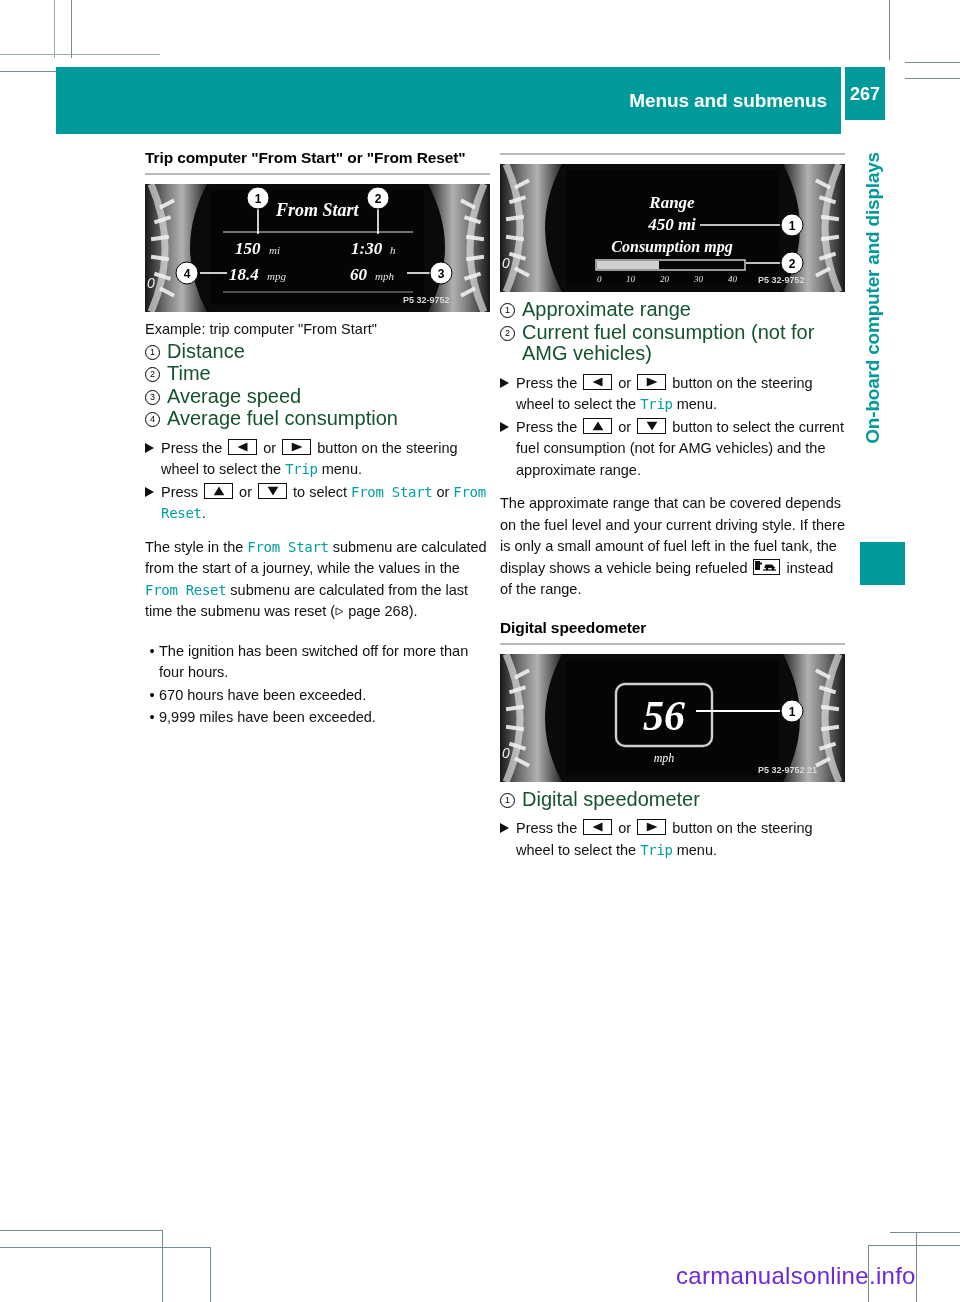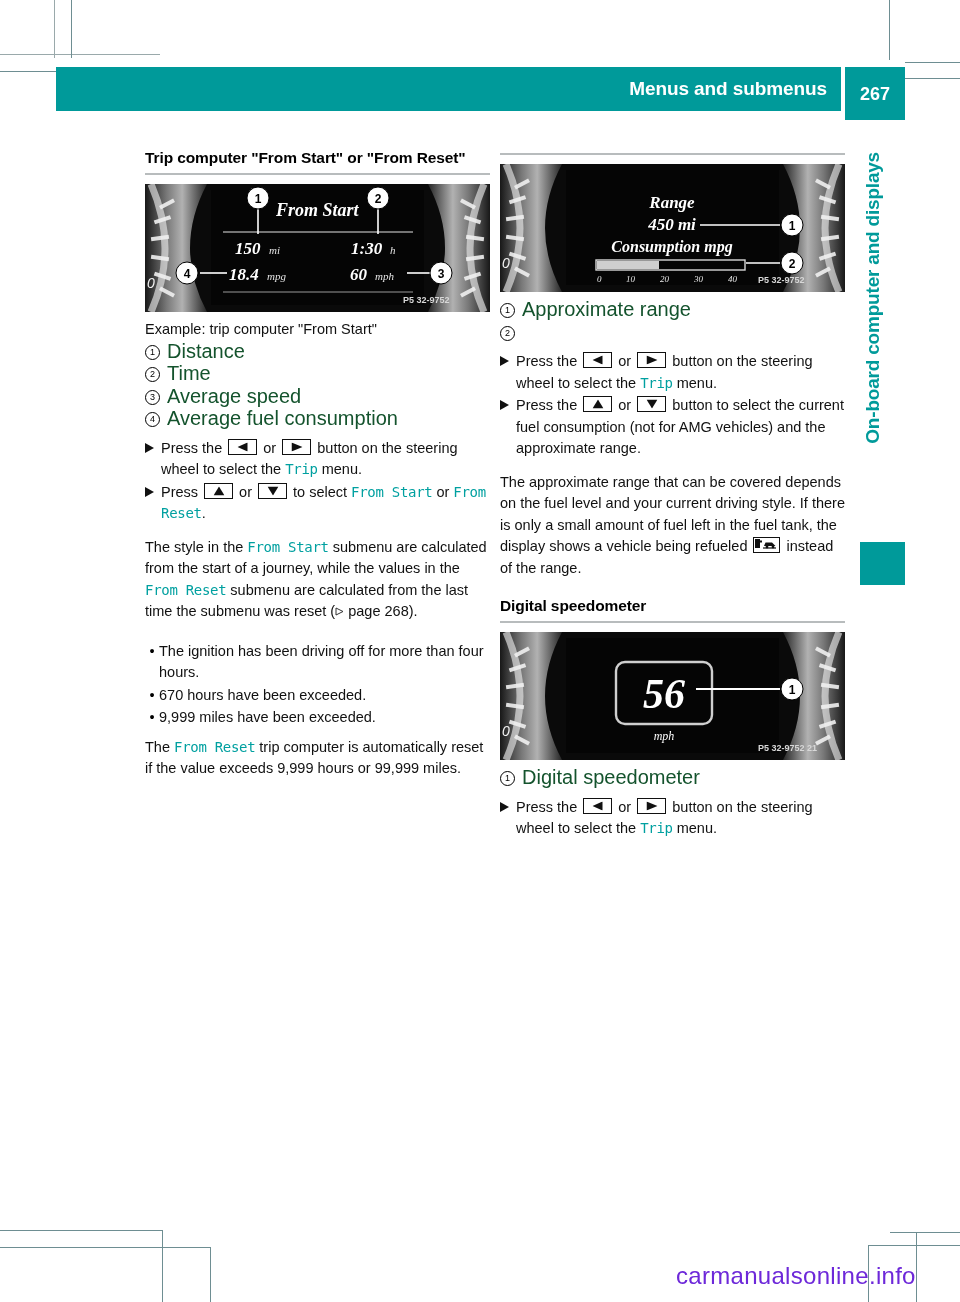--- a/index.html
+++ b/index.html
@@ -14,25 +14,25 @@
   .page{position:absolute;inset:0;}
 
   
   .cm{position:absolute;background:#6e8e92;}
   .cm.h{height:1px;}
   .cm.v{width:1px;}
   .cm.grey{background:#9aa9ab;}
 
   
   .hdr-bar{
-    position:absolute;left:56px;top:67px;width:785px;height:44px;
+    position:absolute;left:56px;top:67px;width:785px;height:67px;
     background:#009a9a;
   }
   .hdr-num{
-    position:absolute;left:845px;top:67px;width:60px;height:53px;
+    position:absolute;left:845px;top:67px;width:40px;height:53px;
     background:#009a9a;
   }
   .hdr-title{
     position:absolute;right:14px;top:50%;transform:translateY(-50%);
     color:#fff;font-size:19px;font-weight:bold;white-space:nowrap;
     letter-spacing:-0.1px;
   }
   .hdr-pageno{
     position:absolute;left:0;right:0;top:50%;transform:translateY(-50%);
     text-align:center;color:#fff;font-size:18px;font-weight:bold;
@@ -286,34 +286,33 @@
             <polygon points="1,1 8,4.5 1,8" fill="none" stroke="#333" stroke-width="1"></polygon>
           </svg></span><span> page 268).</span></p>
 
     <div class="gap"></div>
 
 
     <div class="gap-s"></div>
 
     <div class="bul-row">
       <div class="bul-mark">•</div>
-      <div class="bul-txt">The ignition has been driving off for more than four hours.</div>
+      <div class="bul-txt">The ignition has been switched off for more than four hours.</div>
     </div>
     <div class="bul-row">
       <div class="bul-mark">•</div>
       <div class="bul-txt">670 hours have been exceeded.</div>
     </div>
     <div class="bul-row">
       <div class="bul-mark">•</div>
       <div class="bul-txt">9,999 miles have been exceeded.</div>
     </div>
 
     <div class="gap-s"></div>
 
-    <p><span>The </span><span class="mono">From Reset</span><span> trip computer is automatically reset if the value exceeds 9,999 hours or 99,999 miles.</span></p>
   </div>
 
   <div class="col col-right">
 
     <div class="rule"></div>
 
     <svg class="fig" viewBox="0 0 345 128">
       <rect x="0" y="0" width="345" height="128" fill="#0a0a0a"></rect>
       <path d="M0 0 L62 0 Q28 64 62 128 L0 128 Z" fill="url(#dialL)" opacity="0.85"></path>
       <path d="M6 0 Q34 64 6 128" stroke="#e8e8e8" stroke-width="7" fill="none" opacity="0.65"></path>
@@ -363,20 +362,21 @@
     </svg>
 
     <div class="gap-s"></div>
 
     <div class="num-row">
       <div class="num"><span class="circnum">1</span></div>
       <div class="num-txt">Approximate range</div>
     </div>
     <div class="num-row">
       <div class="num"><span class="circnum">2</span></div>
+      <div class="num-txt">Current fuel consumption (not for AMG vehicles)</div>
     </div>
 
     <div class="gap-s"></div>
 
     <div class="act-row">
       <div class="act-mark">
         <svg width="9" height="10" viewBox="0 0 9 10">
             <polygon points="0,0 9,5 0,10" fill="#111"></polygon>
           </svg>
       </div>

